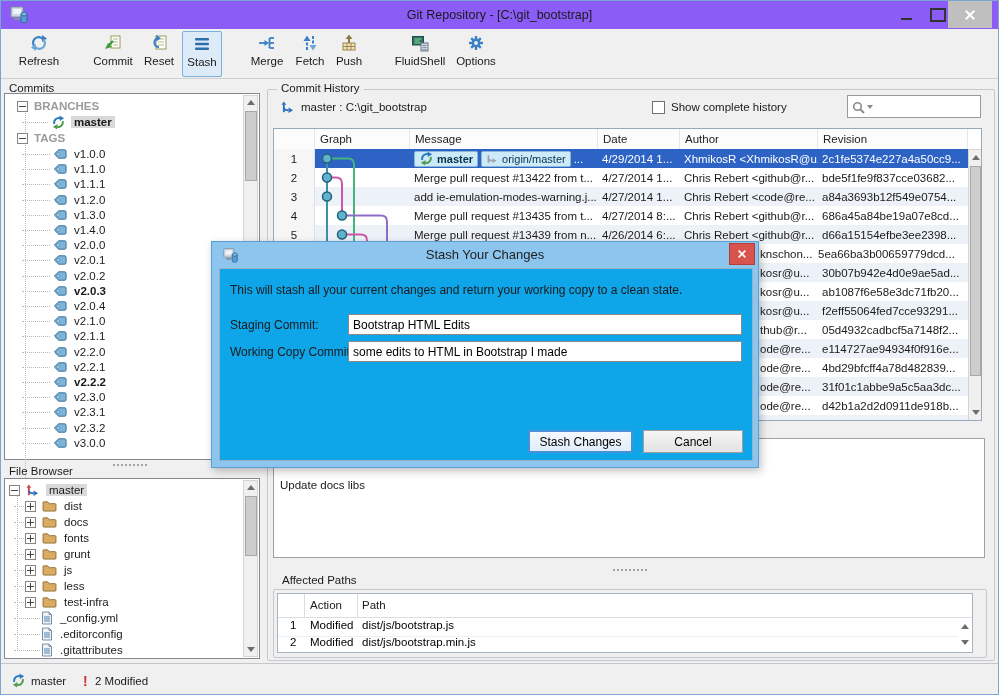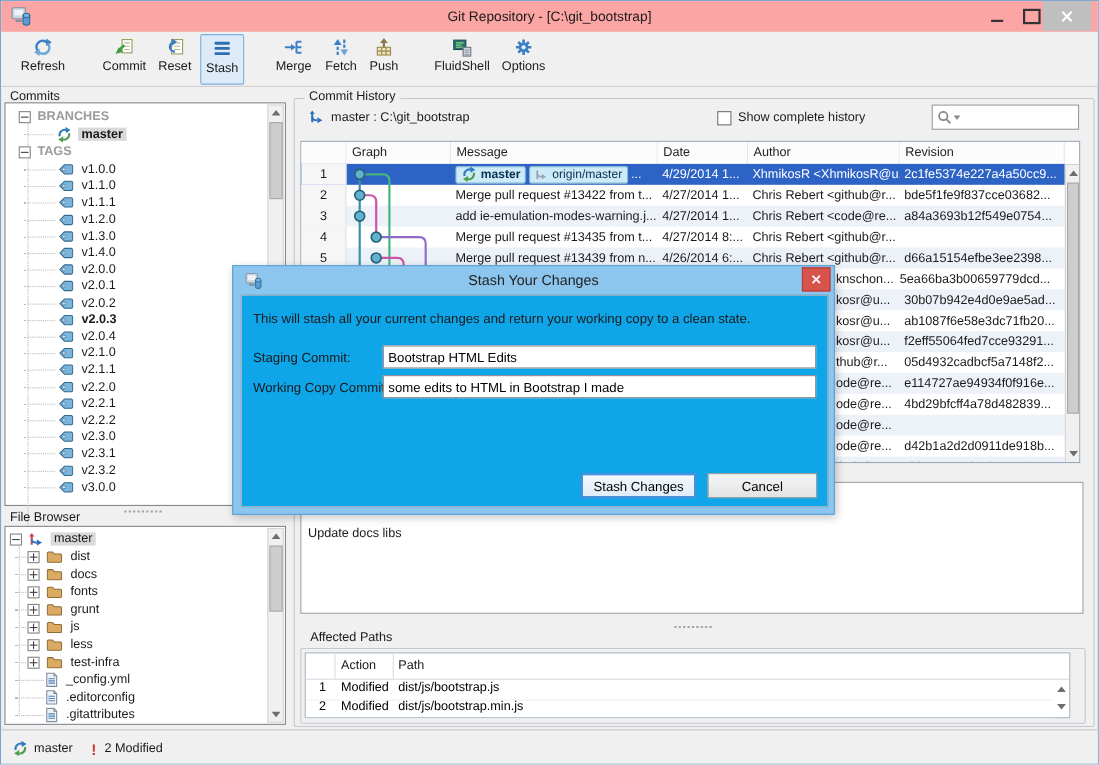--- a/index.html
+++ b/index.html
@@ -3,21 +3,21 @@
 <meta charset="utf-8">
 <style>
   html,body{margin:0;padding:0;background:#d8d8d8;}
   #app{position:relative;width:999px;height:695px;background:#f0f0f0;
        font-family:"Liberation Sans",sans-serif;border:1px solid #7aa6d0;
        box-sizing:border-box;overflow:hidden;}
   .abs{position:absolute;}
   .lbl{font-size:11.5px;color:#1a1a1a;white-space:nowrap;}
   .graylbl{font-size:11.5px;font-weight:bold;color:#9b9b9b;white-space:nowrap;}
   
-  #titlebar{left:0;top:0;width:100%;height:28px;background:#fca5a5;}
+  #titlebar{left:0;top:0;width:100%;height:28px;background:#8b5cf6;}
   #win-title{width:100%;text-align:center;top:7px;font-size:12.5px;color:#1a1a1a;}
   .winbtn{top:0;height:27px;display:flex;align-items:center;justify-content:center;}
   
   #toolbar{left:0;top:28px;width:100%;height:49px;background:#f0f0f0;border-bottom:1px solid #cfcfcf;}
   .tbtn{position:absolute;top:2px;height:44px;display:flex;flex-direction:column;align-items:center;justify-content:flex-start;cursor:default;}
   .tbtn .ticon{height:20px;display:flex;align-items:center;justify-content:center;margin-top:2px;}
   .tbtn .tlabel{font-size:11.5px;color:#1a1a1a;margin-top:2px;white-space:nowrap;}
   .tbtn.selected{background:#dcebf7;border:1px solid #7ab0de;border-radius:2px;}
   
   .treebox{background:#fff;border:1px solid #828790;box-sizing:border-box;}
@@ -340,21 +340,21 @@
         </svg>
         <span style="margin-left: 7px;">v2.2.0</span>
       </div>
       <div class="trow abs" style="left: 52px; top: 357.8px;">
         <svg width="14" height="12" viewBox="0 0 15 12">
           <path d="M1.5 6 L6 1.5 H12.5 A1.5 1.5 0 0 1 14 3 V9 A1.5 1.5 0 0 1 12.5 10.5 H6 Z" fill="#7cb5dc" stroke="#33688f"></path>
           <circle cx="5.5" cy="6" r="1.4" fill="#fff" stroke="#33688f" stroke-width="0.7"></circle>
         </svg>
         <span style="margin-left: 7px;">v2.2.1</span>
       </div>
-      <div class="trow abs" style="left: 52px; top: 373px;">
+      <div class="trow abs" style="left: 52px; top: 373px; font-weight: bold;">
         <svg width="14" height="12" viewBox="0 0 15 12">
           <path d="M1.5 6 L6 1.5 H12.5 A1.5 1.5 0 0 1 14 3 V9 A1.5 1.5 0 0 1 12.5 10.5 H6 Z" fill="#7cb5dc" stroke="#33688f"></path>
           <circle cx="5.5" cy="6" r="1.4" fill="#fff" stroke="#33688f" stroke-width="0.7"></circle>
         </svg>
         <span style="margin-left: 7px;">v2.2.2</span>
       </div>
       <div class="trow abs" style="left: 52px; top: 388.2px;">
         <svg width="14" height="12" viewBox="0 0 15 12">
           <path d="M1.5 6 L6 1.5 H12.5 A1.5 1.5 0 0 1 14 3 V9 A1.5 1.5 0 0 1 12.5 10.5 H6 Z" fill="#7cb5dc" stroke="#33688f"></path>
           <circle cx="5.5" cy="6" r="1.4" fill="#fff" stroke="#33688f" stroke-width="0.7"></circle>
@@ -571,20 +571,21 @@
           <div class="ccell" style="left: 136px; width: 188px;">add ie-emulation-modes-warning.j...</div>
           <div class="ccell" style="left: 324px; width: 82px;">4/27/2014 1...</div>
           <div class="ccell" style="left: 406px; width: 138px;">Chris Rebert &lt;code@re...</div>
           <div class="ccell" style="left: 544px; width: 150px;">a84a3693b12f549e0754...</div>
         </div>
         <div class="crow" style="top: 77px;">
           <div class="ccell cnum" style="left: 0px; width: 41px;">4</div>
           <div class="ccell" style="left: 136px; width: 188px;">Merge pull request #13435 from t...</div>
           <div class="ccell" style="left: 324px; width: 82px;">4/27/2014 8:...</div>
           <div class="ccell" style="left: 406px; width: 138px;">Chris Rebert &lt;github@r...</div>
+          <div class="ccell" style="left: 544px; width: 150px;">686a45a84be19a07e8cd...</div>
         </div>
         <div class="crow stripe" style="top: 96px;">
           <div class="ccell cnum" style="left: 0px; width: 41px;">5</div>
           <div class="ccell" style="left: 136px; width: 188px;">Merge pull request #13439 from n...</div>
           <div class="ccell" style="left: 324px; width: 82px;">4/26/2014 6:...</div>
           <div class="ccell" style="left: 406px; width: 138px;">Chris Rebert &lt;github@r...</div>
           <div class="ccell" style="left: 544px; width: 150px;">d66a15154efbe3ee2398...</div>
         </div>
         <div class="crow" style="top: 115px;">
           <div class="ccell cnum" style="left: 0px; width: 41px;">6</div>
@@ -633,20 +634,21 @@
           <div class="ccell" style="left: 136px; width: 188px;"></div>
           <div class="ccell" style="left: 324px; width: 82px;"></div>
           <div class="ccell" style="left: 406px; width: 138px; padding-left: 80px;">ode@re...</div>
           <div class="ccell" style="left: 544px; width: 150px;">4bd29bfcff4a78d482839...</div>
         </div>
         <div class="crow stripe" style="top: 248px;">
           <div class="ccell cnum" style="left: 0px; width: 41px;">13</div>
           <div class="ccell" style="left: 136px; width: 188px;"></div>
           <div class="ccell" style="left: 324px; width: 82px;"></div>
           <div class="ccell" style="left: 406px; width: 138px; padding-left: 80px;">ode@re...</div>
+          <div class="ccell" style="left: 544px; width: 150px;">31f01c1abbe9a5c5aa3dc...</div>
         </div>
         <div class="crow" style="top: 267px;">
           <div class="ccell cnum" style="left: 0px; width: 41px;">14</div>
           <div class="ccell" style="left: 136px; width: 188px;"></div>
           <div class="ccell" style="left: 324px; width: 82px;"></div>
           <div class="ccell" style="left: 406px; width: 138px; padding-left: 80px;">ode@re...</div>
           <div class="ccell" style="left: 544px; width: 150px;">d42b1a2d2d0911de918b...</div>
         </div>
         <div class="crow stripe" style="top: 286px;">
           <div class="ccell cnum" style="left: 0px; width: 41px;">15</div>

